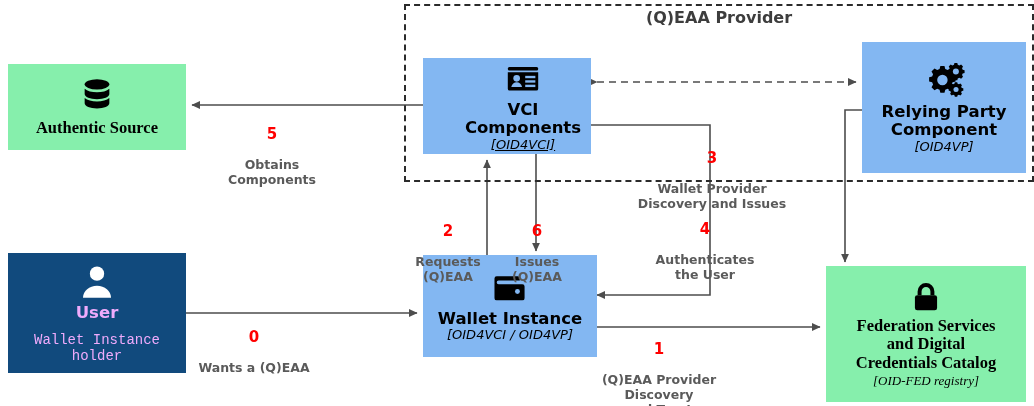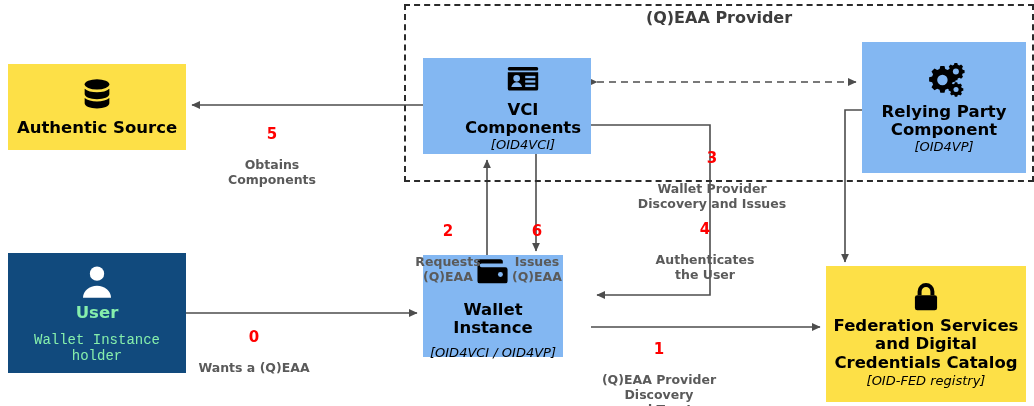--- a/index.html
+++ b/index.html
@@ -6,36 +6,36 @@
   body{font-family:"DejaVu Sans","Liberation Sans",sans-serif;}
   #stage{position:relative;width:1034px;height:406px;overflow:hidden;background:#fff;}
   #edges{position:absolute;left:0;top:0;width:1034px;height:406px;}
 
   .node{position:absolute;box-sizing:border-box;display:flex;flex-direction:column;
         align-items:center;justify-content:center;text-align:center;}
   .node .ttl{font-weight:bold;line-height:1.12;}
   .node .sub{font-style:italic;line-height:1.15;}
   .ico{display:flex;align-items:center;justify-content:center;}
 
-  .grey{background:#fde047;color:#000;}
+  .grey{background:#86efac;color:#000;font-family:Liberation Serif, serif;}
   .blue{background:#83b7f2;color:#000;}
-  .navy{background:#114a7d;color:#86efac;}
+  .navy{background:#114a7d;color:#f0abfc;}
 
   .n-auth{left:8px;top:64px;width:178px;height:86px;}
   .n-auth .ttl{font-size:16.5px;margin-top:3px;}
   .n-vci{left:423px;top:58px;width:168px;height:96px;padding-left:32px;}
   .n-vci .ttl{font-size:16.5px;margin-top:3px;}
-  .n-vci .sub{font-size:13px;}
+  .n-vci .sub{font-size:13px;text-decoration:underline;}
   .n-rp{left:862px;top:42px;width:164px;height:131px;}
   .n-rp .ttl{font-size:16.5px;margin-top:4px;}
   .n-rp .sub{font-size:13px;}
   .n-user{left:8px;top:253px;width:178px;height:120px;}
   .n-user .ttl{font-size:16.5px;margin-top:2px;}
   .n-user .sub{font-size:14px;font-style:normal;margin-top:9px;font-family:Liberation Mono, monospace;}
-  .n-wallet{left:423px;top:255px;width:140px;height:102px;gap:8px;}
+  .n-wallet{left:423px;top:255px;width:174px;height:102px;}
   .n-wallet .ttl{font-size:16.5px;margin-top:3px;}
   .n-wallet .sub{font-size:13px;}
   .n-fed{left:826px;top:266px;width:200px;height:136px;}
   .n-fed .ttl{font-size:16.5px;}
   .n-fed .sub{font-size:13px;margin-top:2px;}
 
   .boundary{position:absolute;left:404px;top:4px;width:630px;height:178px;
             border:2px dashed #2b2b2b;box-sizing:border-box;background:transparent;}
   .boundary-title{position:absolute;left:404px;top:8px;width:630px;text-align:center;
                   font-size:16px;font-weight:bold;color:#3d3d3d;}

